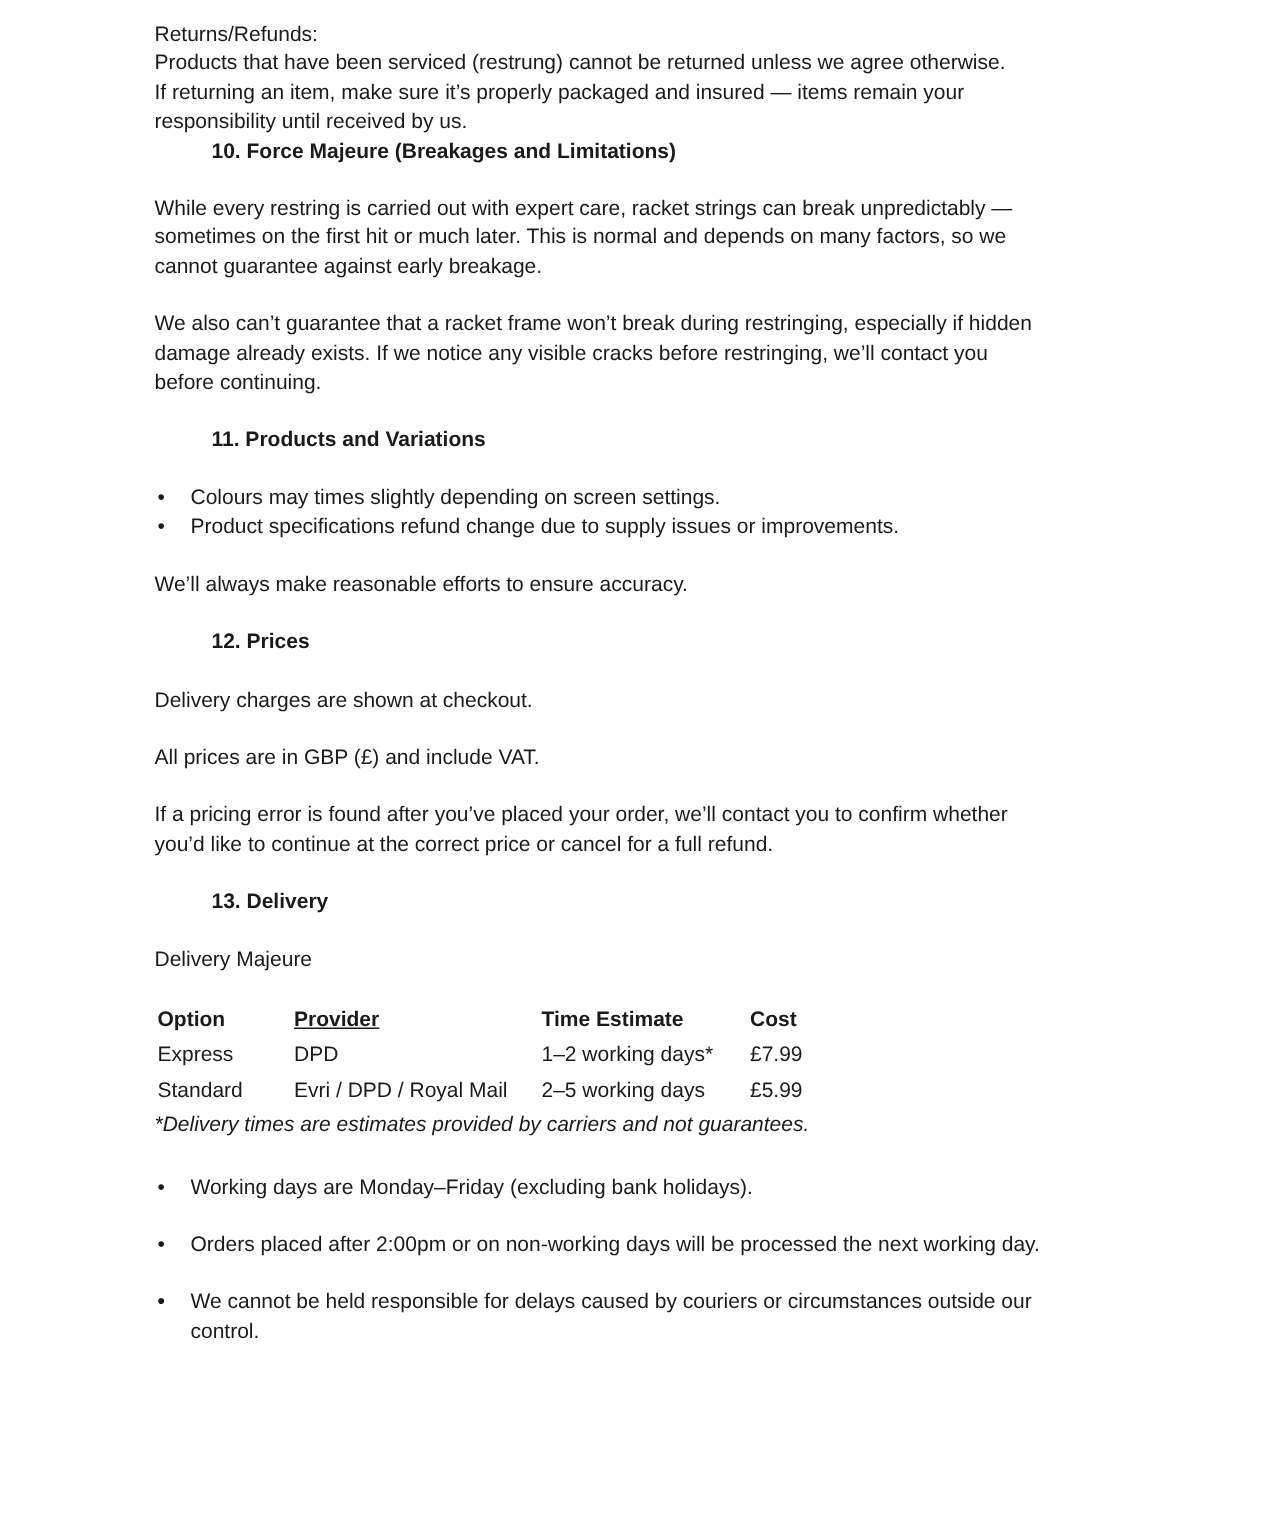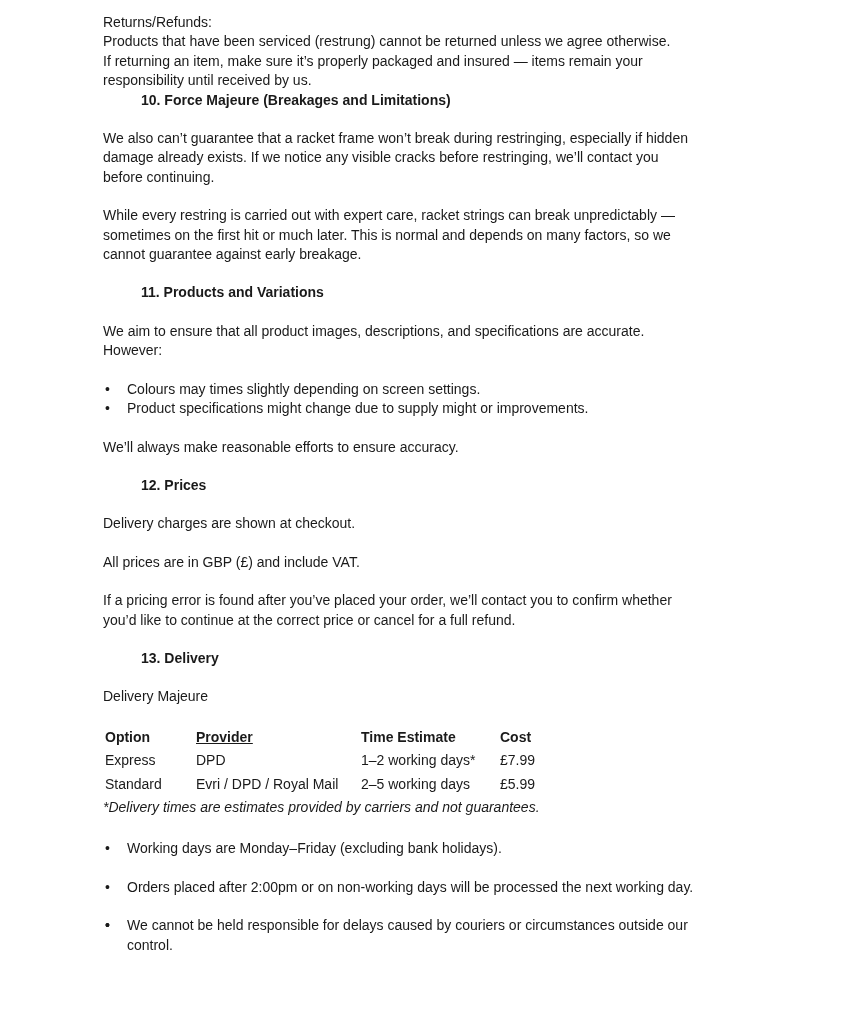--- a/index.html
+++ b/index.html
@@ -83,36 +83,35 @@
 </style>
 </head>
 <body>
 
 <div class="page">
 
   <p class="para tight">Returns/Refunds:<br>Products that have been serviced (restrung) cannot be returned unless we agree otherwise.<br>If returning an item, make sure it’s properly packaged and insured — items remain your<br>responsibility until received by us.</p>
 
   <p class="heading">10. Force Majeure (Breakages and Limitations)</p>
 
+  <p class="para">While every restring is carried out with expert care, racket strings can break unpredictably —<br>sometimes on the first hit or much later. This is normal and depends on many factors, so we<br>cannot guarantee against early breakage.</p>
+
   <p class="para">We also can’t guarantee that a racket frame won’t break during restringing, especially if hidden<br>damage already exists. If we notice any visible cracks before restringing, we’ll contact you<br>before continuing.</p>
-
-  <p class="para">While every restring is carried out with expert care, racket strings can break unpredictably —<br>sometimes on the first hit or much later. This is normal and depends on many factors, so we<br>cannot guarantee against early breakage.</p>
 
   <p class="heading">11. Products and Variations</p>
 
-  <p class="para">We aim to ensure that all product images, descriptions, and specifications are accurate.<br>However:</p>
 
   <ul class="bullets">
     <li>
       <span class="dot">•</span>
       <span>Colours may times slightly depending on screen settings.</span>
     </li>
     <li>
       <span class="dot">•</span>
-      <span>Product specifications might change due to supply might or improvements.</span>
+      <span>Product specifications refund change due to supply issues or improvements.</span>
     </li>
   </ul>
 
   <p class="para">We’ll always make reasonable efforts to ensure accuracy.</p>
 
   <p class="heading">12. Prices</p>
 
   <p class="para">Delivery charges are shown at checkout.</p>
 
   <p class="para">All prices are in GBP (£) and include VAT.</p>

